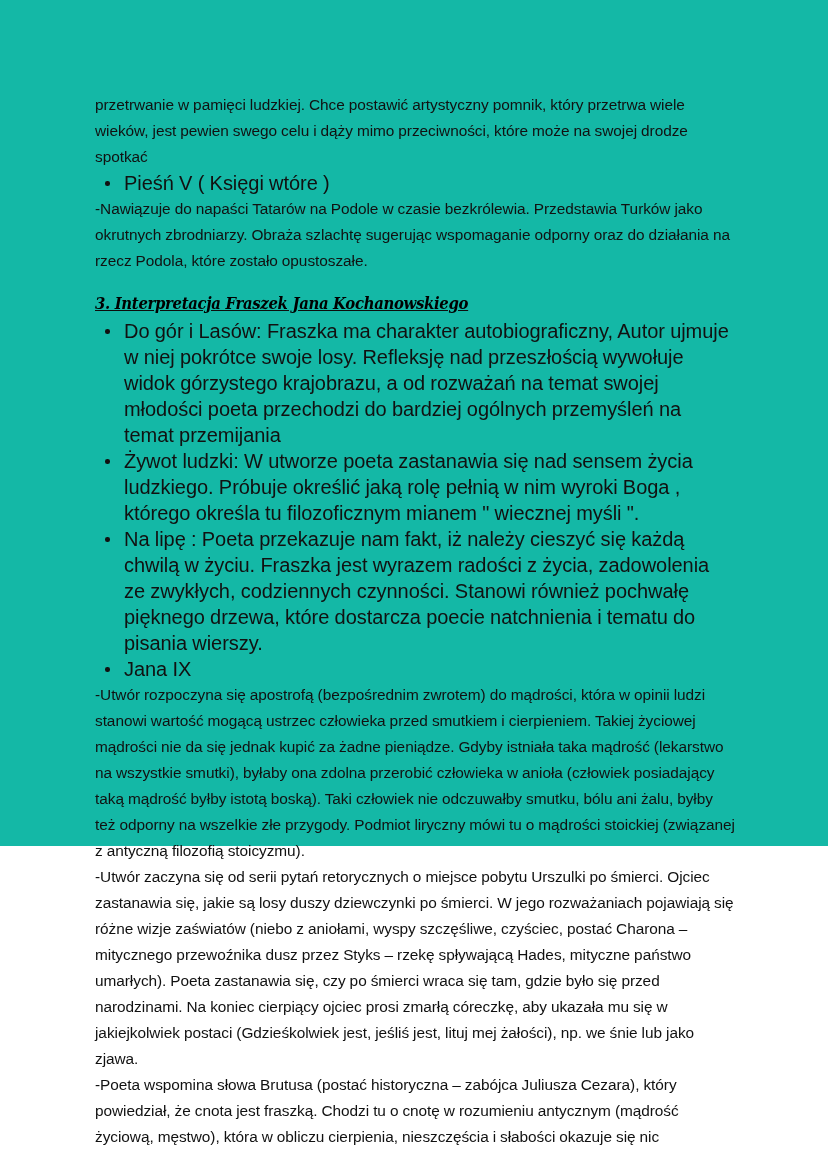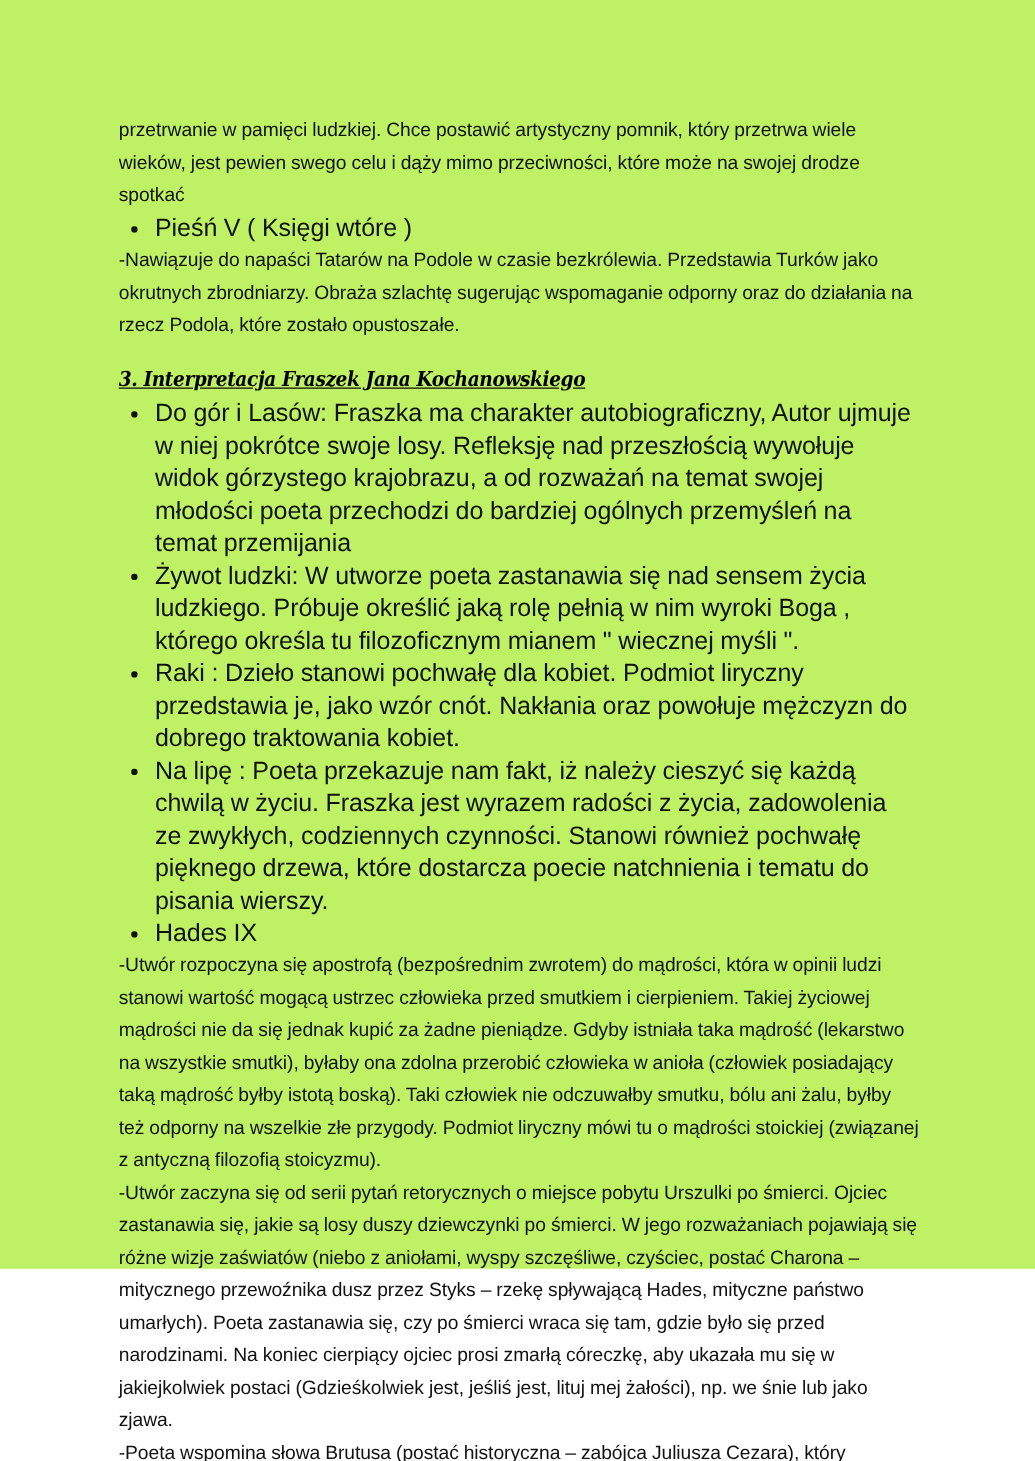--- a/index.html
+++ b/index.html
@@ -13,22 +13,22 @@
     height: 1169px;
     overflow: hidden;
     font-family: "Liberation Sans", sans-serif;
     color: #0d0d0d;
     -webkit-font-smoothing: antialiased;
   }
 
   .page {
     position: relative;
     width: 828px;
-    height: 1015px;
-    background: #bef264;
+    height: 846px;
+    background: #14b8a6;
     box-sizing: border-box;
   }
 
   .content {
     position: absolute;
     left: 95px;
     top: 92px;
     width: 640px;
   }
 
@@ -110,31 +110,28 @@
     </div>
 
     <ul class="bullets">
       <li>
         <span>Do gór i Lasów: Fraszka ma charakter autobiograficzny, Autor ujmuje w niej pokrótce swoje losy. Refleksję nad przeszłością wywołuje widok górzystego krajobrazu, a od rozważań na temat swojej młodości poeta przechodzi do bardziej ogólnych przemyśleń na temat przemijania</span>
       </li>
       <li>
         <span>Żywot ludzki: W utworze poeta zastanawia się nad sensem życia ludzkiego. Próbuje określić jaką rolę pełnią w nim wyroki Boga , którego określa tu filozoficznym mianem " wiecznej myśli ".</span>
       </li>
       <li>
-        <span>Raki : Dzieło stanowi pochwałę dla kobiet. Podmiot liryczny przedstawia je, jako wzór cnót. Nakłania oraz powołuje mężczyzn do dobrego traktowania kobiet.</span>
-      </li>
-      <li>
         <span>Na lipę : Poeta przekazuje nam fakt, iż należy cieszyć się każdą chwilą w życiu. Fraszka jest wyrazem radości z życia, zadowolenia ze zwykłych, codziennych czynności. Stanowi również pochwałę pięknego drzewa, które dostarcza poecie natchnienia i tematu do pisania wierszy.</span>
       </li>
     </ul>
 
 
     <ul class="bullets">
       <li>
-        <span>Hades IX</span>
+        <span>Jana IX</span>
       </li>
     </ul>
     <p class="para">-Utwór rozpoczyna się apostrofą (bezpośrednim zwrotem) do mądrości, która w opinii ludzi stanowi wartość mogącą ustrzec człowieka przed smutkiem i cierpieniem. Takiej życiowej mądrości nie da się jednak kupić za żadne pieniądze. Gdyby istniała taka mądrość (lekarstwo na wszystkie smutki), byłaby ona zdolna przerobić człowieka w anioła (człowiek posiadający taką mądrość byłby istotą boską). Taki człowiek nie odczuwałby smutku, bólu ani żalu, byłby też odporny na wszelkie złe przygody. Podmiot liryczny mówi tu o mądrości stoickiej (związanej z antyczną filozofią stoicyzmu).</p>
 
     <p class="para">-Utwór zaczyna się od serii pytań retorycznych o miejsce pobytu Urszulki po śmierci. Ojciec zastanawia się, jakie są losy duszy dziewczynki po śmierci. W jego rozważaniach pojawiają się różne wizje zaświatów (niebo z aniołami, wyspy szczęśliwe, czyściec, postać Charona – mitycznego przewoźnika dusz przez Styks – rzekę spływającą Hades, mityczne państwo umarłych). Poeta zastanawia się, czy po śmierci wraca się tam, gdzie było się przed narodzinami. Na koniec cierpiący ojciec prosi zmarłą córeczkę, aby ukazała mu się w jakiejkolwiek postaci (Gdzieśkolwiek jest, jeśliś jest, lituj mej żałości), np. we śnie lub jako zjawa.</p>
 
     <p class="para">-Poeta wspomina słowa Brutusa (postać historyczna – zabójca Juliusza Cezara), który powiedział, że cnota jest fraszką. Chodzi tu o cnotę w rozumieniu antycznym (mądrość życiową, męstwo), która w obliczu cierpienia, nieszczęścia i słabości okazuje się nic</p>
 
   </div>
 </div>

